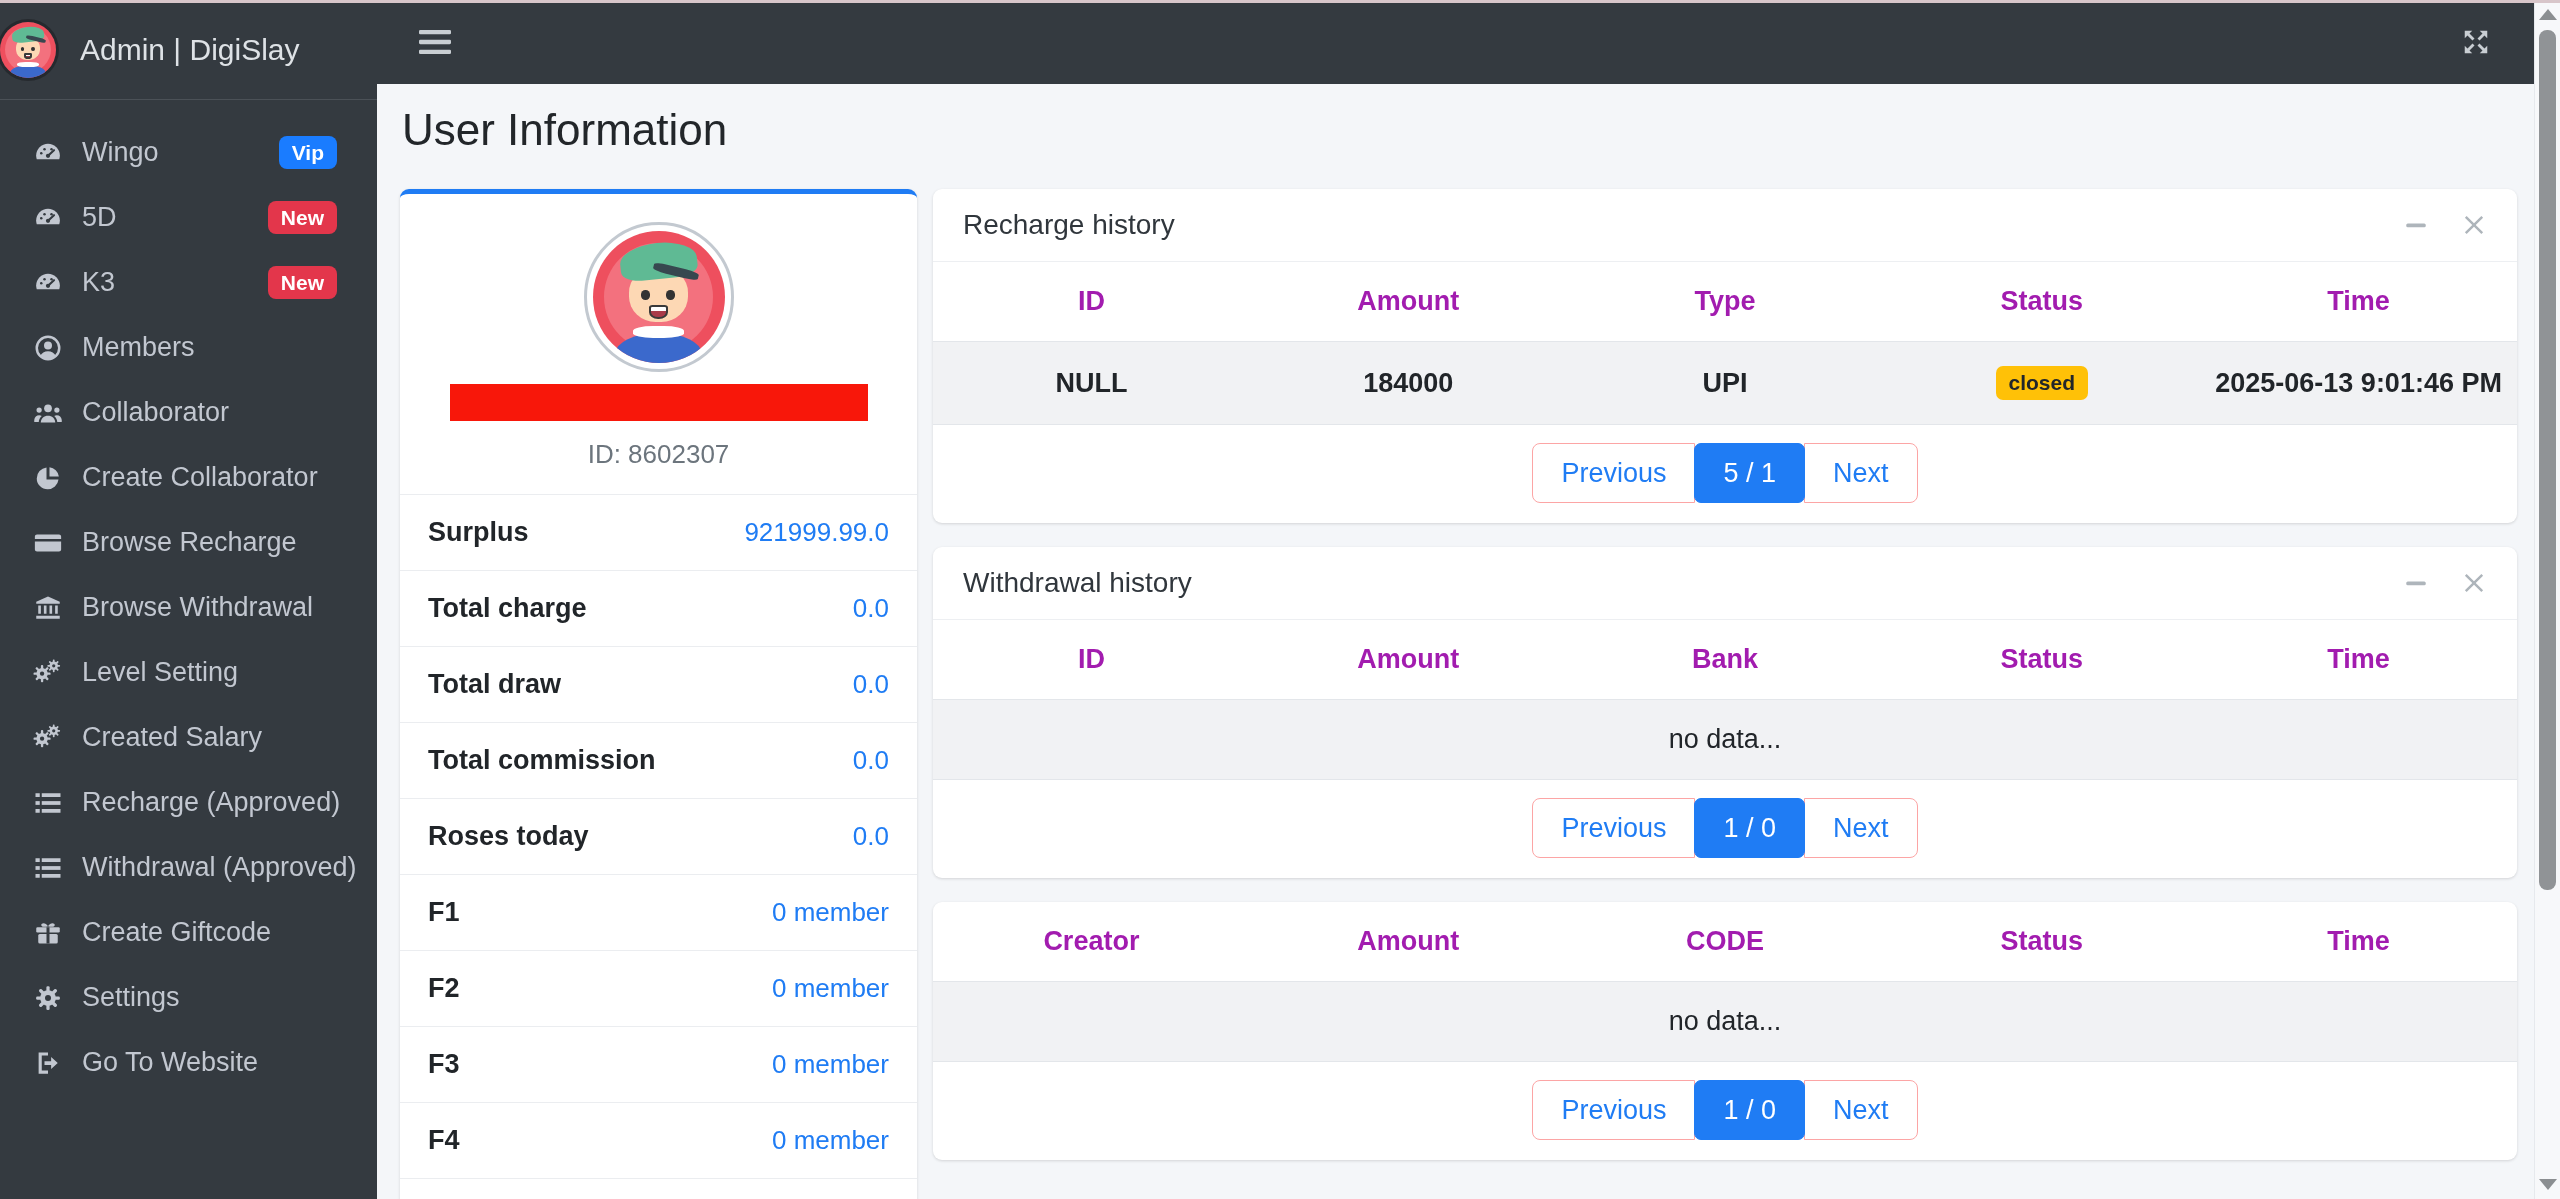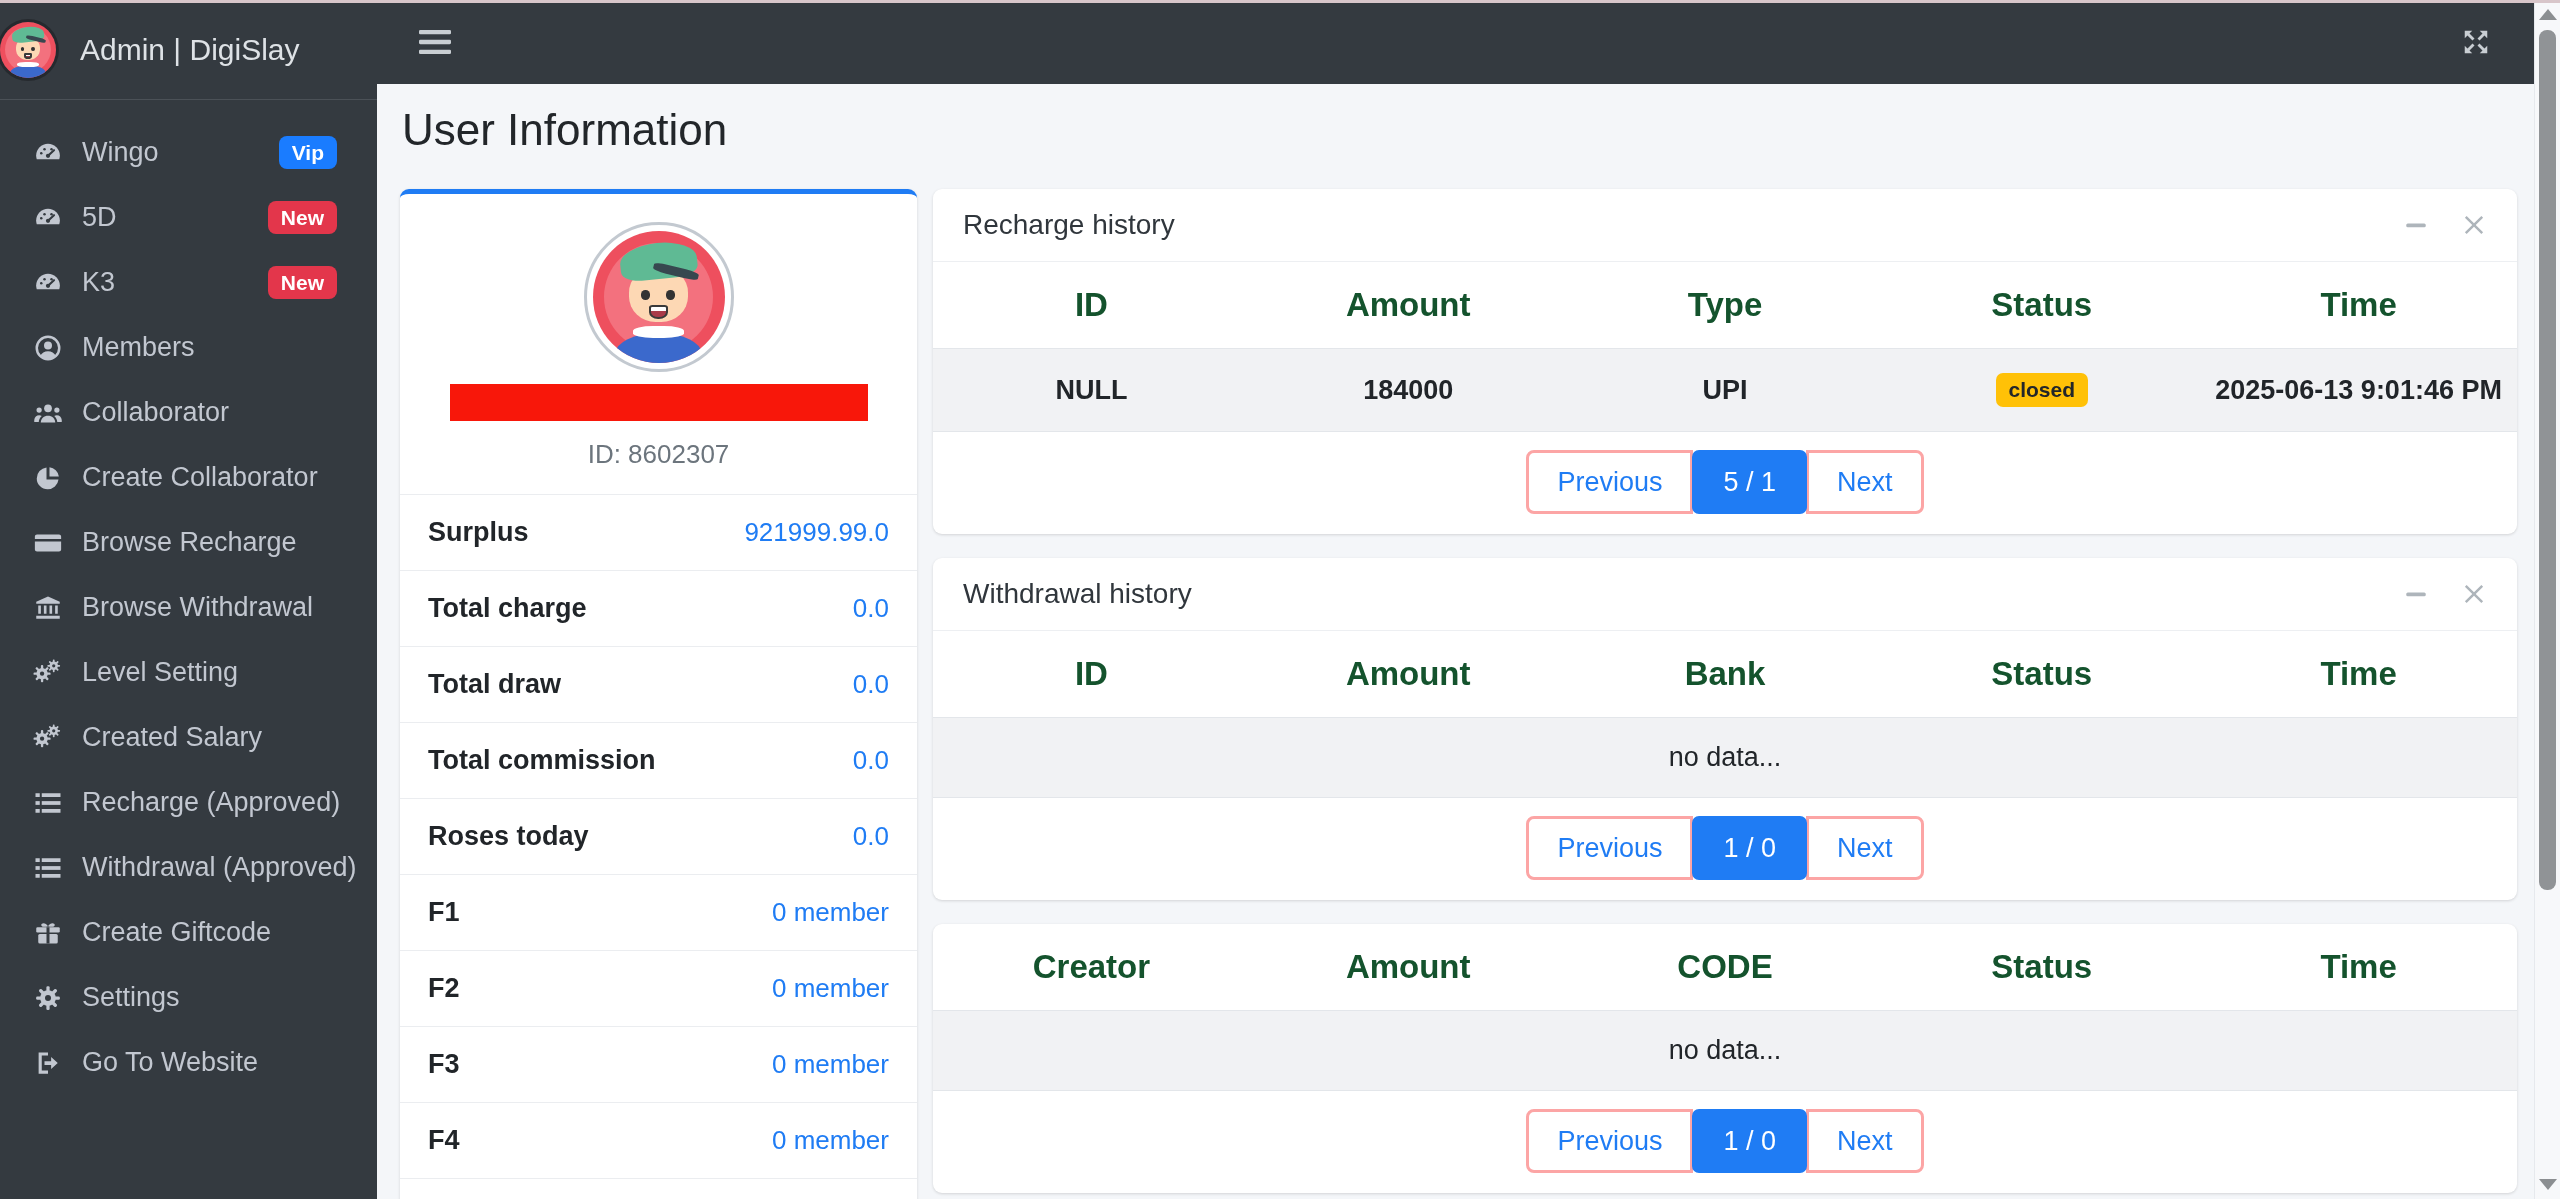--- a/index.html
+++ b/index.html
@@ -54,32 +54,32 @@
 
   
   .right-col { flex: 1; min-width: 0; display: flex; flex-direction: column; gap: 24px; }
   .card { background: #fff; border-radius: 9px; box-shadow: 0 1px 3px rgba(0,0,0,.14); overflow: hidden; }
   .card-header { display: flex; align-items: center; padding: 20px 30px; border-bottom: 1px solid #edeff2; }
   .card-title { flex: 1; font-size: 28px; font-weight: 400; color: #30363c; }
   .tool { color: #aeb5bb; margin-left: 32px; cursor: pointer; display: inline-flex; }
   .tool svg { width: 26px; height: 26px; }
 
   table.table { width: 100%; border-collapse: collapse; table-layout: fixed; }
-  .table th { padding: 24px 10px; font-size: 33px; font-weight: bold; color: #14532d; text-align: center; }
+  .table th { padding: 24px 10px; font-size: 27px; font-weight: bold; color: #a21caf; text-align: center; }
   .table tbody td { padding: 24px 10px; font-size: 27px; color: #212529; text-align: center; border-top: 1px solid #e3e6ea; border-bottom: 1px solid #e3e6ea; }
   .table tbody tr.striped { background: #f1f2f4; }
   td.cell-red  { color: #e3342f; font-weight: bold; }
   td.cell-blue { color: #2d8cf0; font-weight: bold; }
   td.cell-bold { font-weight: bold; }
   .badge-closed { display: inline-block; background: #ffc107; color: #22262a; font-size: 21px; font-weight: bold; padding: 5px 13px; border-radius: 7px; }
   td.cell-empty { font-size: 26px; color: #343a40; font-weight: 400; }
 
   .pager-wrap { display: flex; justify-content: center; padding: 18px 0 20px; }
   .pager { display: flex; }
-  .pager a { border: 3px solid #fca5a5; background: #fff; color: #1f7cf4; font-size: 27px; line-height: 32px; padding: 13px 28px; margin-left: -1px; text-decoration: none; cursor: pointer; }
+  .pager a { border: 1px solid #fca5a5; background: #fff; color: #1f7cf4; font-size: 27px; line-height: 32px; padding: 13px 28px; margin-left: -1px; text-decoration: none; cursor: pointer; }
   .pager a:first-child { border-radius: 8px 0 0 8px; margin-left: 0; }
   .pager a:last-child { border-radius: 0 8px 8px 0; }
   .pager a.active { background: #1f7cf4; border-color: #1f7cf4; color: #fff; border-radius: 7px; position: relative; z-index: 2; }
 
   
   .scrollcol { flex: 0 0 26px; position: relative; background: #f7f8fa; border-left: 1px solid #e6e9ed; z-index: 40; }
   .scroll-arrow { position: absolute; left: 50%; transform: translateX(-50%); width: 0; height: 0; cursor: pointer; }
   .scroll-arrow.up { top: 9px; border-left: 9px solid transparent; border-right: 9px solid transparent; border-bottom: 11px solid #8b8e91; }
   .scroll-arrow.down { bottom: 9px; border-left: 9px solid transparent; border-right: 9px solid transparent; border-top: 11px solid #8b8e91; }
   .scroll-thumb { position: absolute; left: 4px; top: 30px; width: 17px; height: 860px; background: #909396; border-radius: 8px; cursor: grab; }

